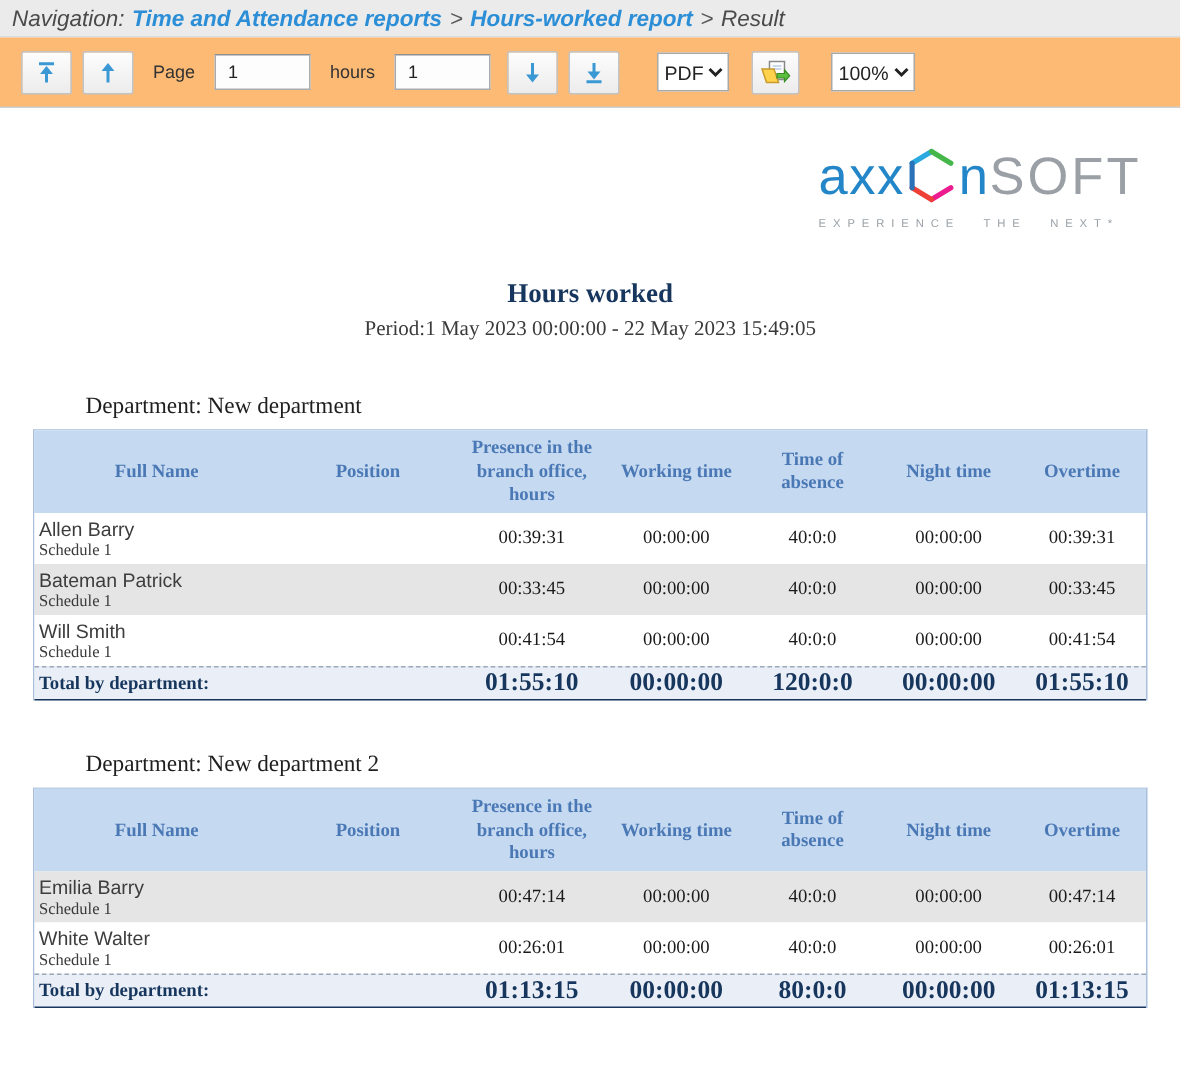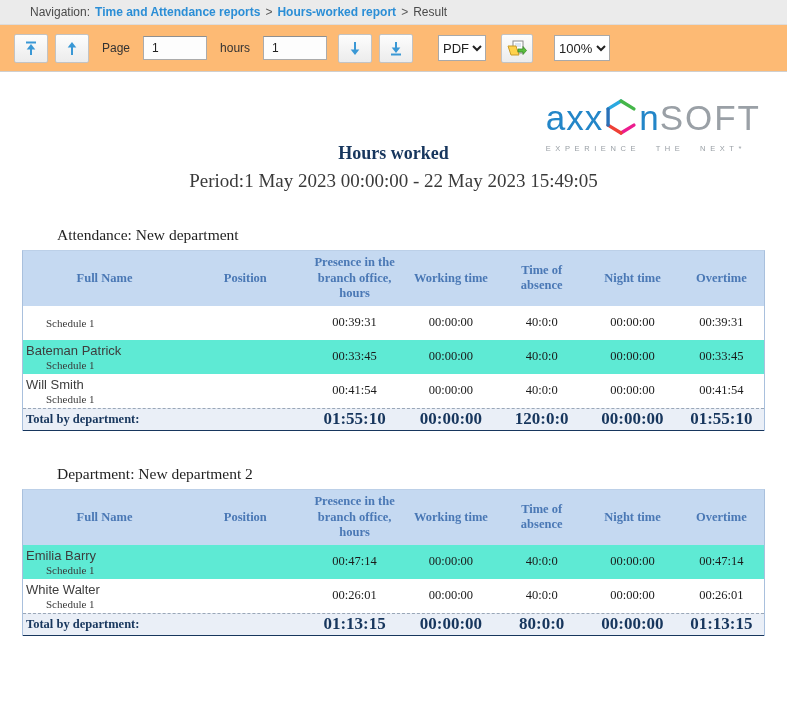--- a/index.html
+++ b/index.html
@@ -5,22 +5,22 @@
   * { box-sizing: border-box; margin: 0; padding: 0; }
   html, body { background: #fff; }
   .page {
     width: 787px; height: 726px; overflow: hidden; background: #fff;
     font-family: "Liberation Sans", sans-serif; position: relative;
   }
 
   
   .breadcrumb-bar {
     height: 25px; background: #ebebeb; border-bottom: 1px solid #dcdcdc;
-    display: flex; align-items: center; padding-left: 30px;
-    font-size: 12px; color: #4a4a4a; gap: 5px; white-space: nowrap;
+    display: flex; align-items: center; padding-left: 8px;
+    font-size: 15px; color: #4a4a4a; gap: 5px; white-space: nowrap; font-style: italic;
   }
   .breadcrumb-bar a { color: #2b8ed6; font-weight: bold; text-decoration: none; }
   .crumb-sep { color: #5a5a5a; }
 
   
   .toolbar {
     height: 47px; background: #fdba74; border-bottom: 1px solid #cfcfcf;
     display: flex; align-items: center; padding-left: 14px; gap: 7px;
   }
   .tb-btn {
@@ -47,27 +47,27 @@
   .logo-txt-blue { font-size: 35px; color: #2386c8; letter-spacing: 1px; line-height: 1; }
   .logo-txt-gray { font-size: 35px; color: #9aa0a6; letter-spacing: 2px; line-height: 1; }
   .logo-hex { margin: 0 1px; }
   .logo-tagline {
     margin-top: 8px; font-size: 7.5px; color: #9aa0a6;
     letter-spacing: 4.6px; word-spacing: 9px; white-space: nowrap;
   }
 
   
   .report-title {
-    margin-top: 71px; text-align: center;
+    margin-top: 113px; text-align: center;
     font-family: "Liberation Serif", serif; font-size: 18px; font-weight: bold;
     color: #17365d;
   }
   .report-period {
     margin-top: 6px; text-align: center;
-    font-family: "Liberation Serif", serif; font-size: 19px; color: #3a3a3a;
+    font-family: "Liberation Serif", serif; font-size: 14px; color: #3a3a3a;
   }
   .dept-label {
     margin: 34px 0 6px 57px;
     font-family: "Liberation Serif", serif; font-size: 15.5px; color: #1f1f1f;
   }
   .rtable {
     width: 743px; margin-left: 22px;
     border-left: 1px solid #a9c0dd; border-right: 1px solid #a9c0dd; border-top: 1px solid #bcd0e8;
     font-family: "Liberation Serif", serif;
   }
@@ -75,26 +75,26 @@
     display: grid;
     grid-template-columns: 22% 16% 13.5% 12.5% 12% 12.5% 11.5%;
     align-items: center;
   }
   .thead { background: #c5d9f1; min-height: 50px; }
   .th {
     color: #4a78b5; font-weight: bold; font-size: 12.5px; text-align: center;
     padding: 4px 6px; line-height: 1.25;
   }
   .trow { min-height: 34px; background: #fff; }
-  .trow.stripe { background: #5eead4; }
+  .trow.stripe { background: #e5e5e5; }
   .cell { font-size: 12.5px; color: #1a1a1a; }
   .val { text-align: center; }
   .name-cell { padding: 2px 0 2px 3px; }
   .emp-name { font-family: "Liberation Sans", sans-serif; font-size: 13px; color: #3d3d3d; }
-  .emp-sched { font-family: "Liberation Serif", serif; font-size: 11px; color: #3a3a3a; margin-top: 1px; margin-left: 20px; }
+  .emp-sched { font-family: "Liberation Serif", serif; font-size: 11px; color: #3a3a3a; margin-top: 1px; }
   .total-row {
     min-height: 23px; background: #eaeff7;
     border-top: 1px dashed #9aa7b8; border-bottom: 1px solid #17365d;
   }
   .total-label {
     grid-column: 1 / 3; font-weight: bold; font-size: 12.5px; color: #17365d;
     padding-left: 3px;
   }
   .total-val { font-weight: bold; font-size: 17px; color: #17365d; text-align: center; }
 </style>
@@ -180,34 +180,35 @@
       </svg>
       <span class="logo-txt-blue">n</span>
       <span class="logo-txt-gray">SOFT</span>
     </div>
     <div class="logo-tagline">EXPERIENCE THE NEXT*</div>
   </div>
 
   <div class="report-title">Hours worked</div>
   <div class="report-period">Period:1 May 2023 00:00:00 - 22 May 2023 15:49:05</div>
 
-  <div class="dept-label">Attendance: New department</div>
+  <div class="dept-label">Department: New department</div>
   <div class="rtable">
     <div class="grid7 thead">
       <div class="th">Full Name</div>
       <div class="th">Position</div>
       <div class="th">Presence in the branch office, hours</div>
       <div class="th">Working time</div>
       <div class="th">Time of absence</div>
       <div class="th">Night time</div>
       <div class="th">Overtime</div>
     </div>
 
     <div class="grid7 trow">
       <div class="cell name-cell">
+        <div class="emp-name">Allen Barry</div>
         <div class="emp-sched">Schedule 1</div>
       </div>
       <div class="cell val"></div>
       <div class="cell val">00:39:31</div>
       <div class="cell val">00:00:00</div>
       <div class="cell val">40:0:0</div>
       <div class="cell val">00:00:00</div>
       <div class="cell val">00:39:31</div>
     </div>
 

